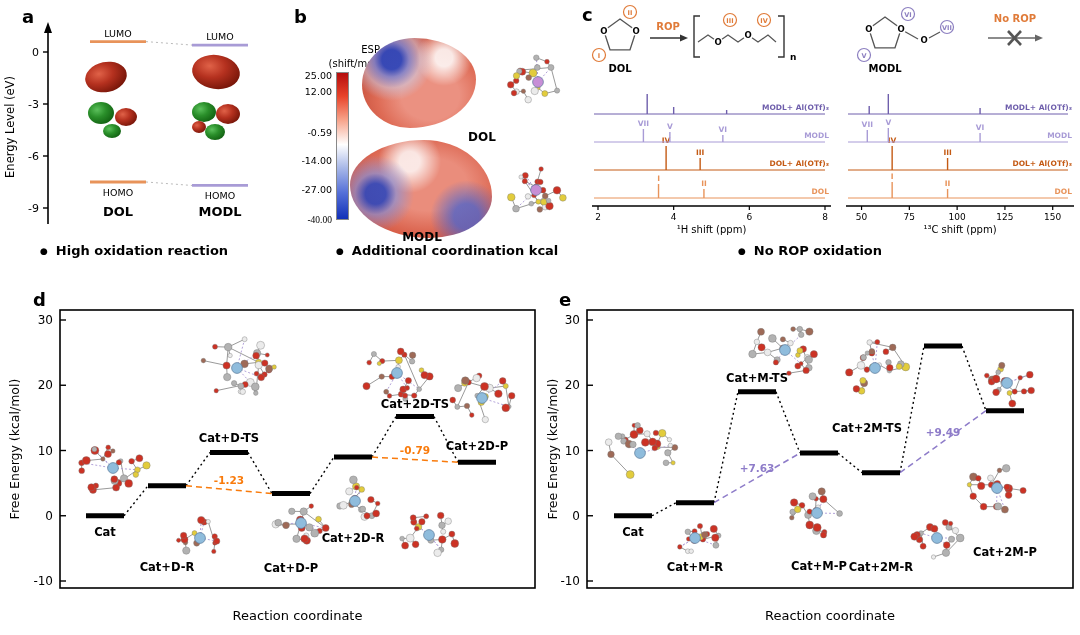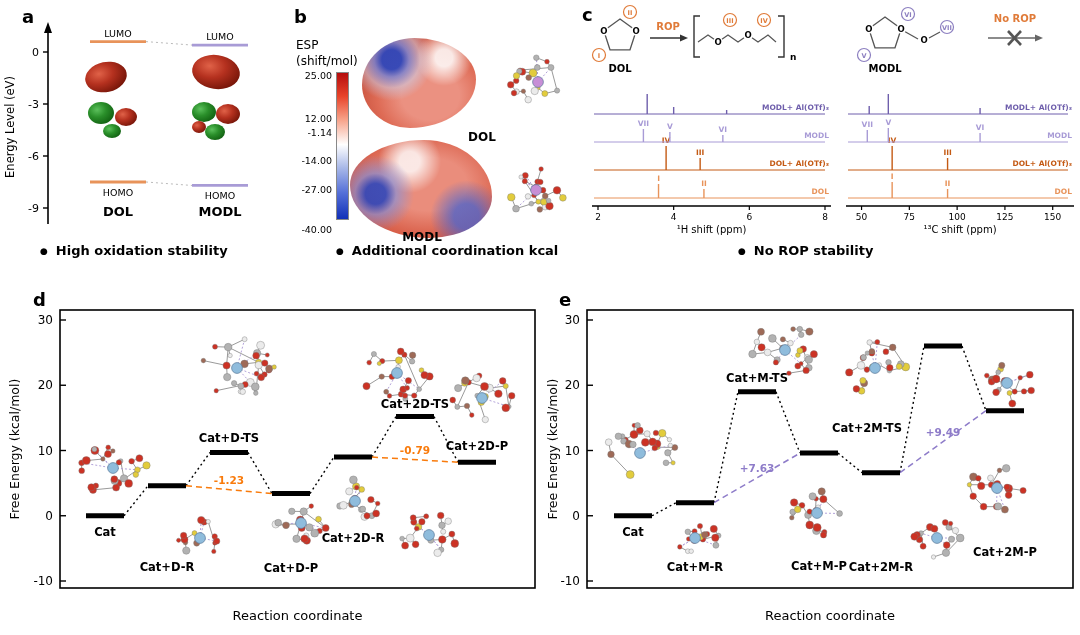--- a/index.html
+++ b/index.html
@@ -6,21 +6,21 @@
   html,body{margin:0;padding:0;background:#fff}
   #figure{position:relative;width:1080px;height:635px;background:#fff;
     font-family:"DejaVu Sans","Liberation Sans",sans-serif;color:#000;overflow:hidden}
   #figure>*{position:absolute}
   svg{overflow:visible}
   svg text{font-family:"DejaVu Sans","Liberation Sans",sans-serif}
   .pletter{font-size:18px;font-weight:700;line-height:1}
   .bullet{display:flex;align-items:center;gap:8px;font-size:13px;font-weight:700}
   .bullet .dot{font-size:9px}
   .mol-label{font-size:12px;font-weight:600}
-  #esp-title{left:296px;top:37px;width:84px;text-align:left;font-size:12px;line-height:1.35}
+  #esp-title{left:296px;top:43px;width:84px;text-align:right;font-size:10px;line-height:1.35}
   #colorbar{left:336px;top:72px;width:13px;height:148px;border:1px solid #888;
     background:linear-gradient(to bottom,#b50d0d 0%,#e8442a 16%,#f7a289 32%,#ffffff 49%,#a8b8e8 65%,#5570d8 82%,#1230b8 100%)}
   #cb-ticks{left:288px;top:70px;width:44px;height:156px}
   #cb-ticks span{position:absolute;right:0;font-size:9.5px;line-height:1}
   #esp-dol{left:362px;top:38px;width:114px;height:90px;
     border-radius:46% 54% 58% 42%/52% 46% 54% 48%;
     background:radial-gradient(circle at 26% 24%,rgba(42,70,190,.92) 0 9%,rgba(110,135,225,.75) 16%,rgba(200,210,240,.5) 26%,rgba(255,255,255,0) 38%),
       radial-gradient(circle at 72% 22%,rgba(255,255,255,.85) 0 8%,rgba(255,255,255,0) 26%),
       radial-gradient(ellipse at 60% 64%,#eb9181 0 30%,#de6b55 55%,#c7503c 78%,#b64434 100%)}
   #esp-modl{left:350px;top:140px;width:142px;height:98px;
@@ -85,35 +85,35 @@
         <line x1="192" y1="185.4641" x2="248" y2="185.4641" stroke="#A89BD6" stroke-width="2.8"></line>
         <text x="220" y="40.0668" text-anchor="middle" font-size="9.5">LUMO</text>
         <text x="220" y="199.4641" text-anchor="middle" font-size="9.5">HOMO</text>
         <text x="220" y="216" text-anchor="middle" font-size="13" font-weight="600">MODL</text>
         <line x1="146" y1="41.6002" x2="192" y2="45.0668" stroke="#bbb" stroke-width="1" stroke-dasharray="2 3"></line>
         <line x1="146" y1="181.9975" x2="192" y2="185.4641" stroke="#bbb" stroke-width="1" stroke-dasharray="2 3"></line>
       </g>
     </svg>
   <div class="bullet" style="left:40px;top:243px">
     <span class="dot">●</span>
-    <span>High oxidation stability</span>
+    <span>High oxidation reaction</span>
   </div>
 
   <div class="pletter" style="left:294px;top:8px">b</div>
   <div id="esp-title">
     <div>ESP</div>
     <div>(shift/mol)</div>
   </div>
   <div id="cb-ticks">
       <span style="top: 1px; text-align: right;">25.00</span>
-      <span style="top: 44px;">12.00</span>
-      <span style="top: 57.8px;">-1.14</span>
+      <span style="top: 17px;">12.00</span>
+      <span style="top: 57.8px;">-0.59</span>
       <span style="top: 86.2px; text-align: right;">-14.00</span>
       <span style="top: 114.6px;">-27.00</span>
-      <span style="top: 155px;">-40.00</span>
+      <span style="top: 146px; font-family: Liberation Serif, serif;">-40.00</span>
     </div>
   <div id="colorbar"></div>
   <div id="esp-dol"></div>
   <div class="mol-label" style="left:468px;top:130px">DOL</div>
   <div id="esp-modl"></div>
   <div class="mol-label" style="left:400px;top:230px;width:44px;text-align:center">MODL</div>
   <svg id="svg-b1" width="86" height="114" style="left:494px;top:24px">
       <g>
         <line x1="26.1" y1="46.1" x2="22.2" y2="56.7" stroke="#9a9a9a" stroke-width="1"></line>
         <line x1="57.0" y1="43.5" x2="26.1" y2="46.1" stroke="#9a9a9a" stroke-width="1"></line>
@@ -360,21 +360,21 @@
           <line x1="10" y1="36" x2="230" y2="36" stroke="#6F5FAC" stroke-width="1"></line>
           <line x1="31.20353982300885" y1="36" x2="31.20353982300885" y2="28" stroke="#6F5FAC" stroke-width="1.4"></line>
           <line x1="50.31858407079646" y1="36" x2="50.31858407079646" y2="16" stroke="#6F5FAC" stroke-width="1.4"></line>
           <line x1="142.070796460177" y1="36" x2="142.070796460177" y2="30" stroke="#6F5FAC" stroke-width="1.4"></line>
           <text x="234" y="32" text-anchor="end" font-size="7.5" fill="#6F5FAC" font-weight="700">MODL+ Al(OTf)₃</text>
         </g>
       </g>
     </svg>
   <div class="bullet" style="left:738px;top:243px">
     <span class="dot">●</span>
-    <span>No ROP stability</span>
+    <span>No ROP oxidation</span>
   </div>
 
   <svg id="svg-d" width="540" height="347" style="left:5px;top:288px">
       <g>
         <text x="28" y="18" font-size="18" font-weight="700">d</text>
         <rect x="55" y="22" width="475" height="278" fill="none" stroke="#000" stroke-width="1.6"></rect>
         <line x1="55" y1="32" x2="61" y2="32" stroke="#000" stroke-width="1.4"></line>
         <text x="48" y="36" text-anchor="end" font-size="12">30</text>
         <line x1="55" y1="97.25" x2="61" y2="97.25" stroke="#000" stroke-width="1.4"></line>
         <text x="48" y="101.25" text-anchor="end" font-size="12">20</text>

